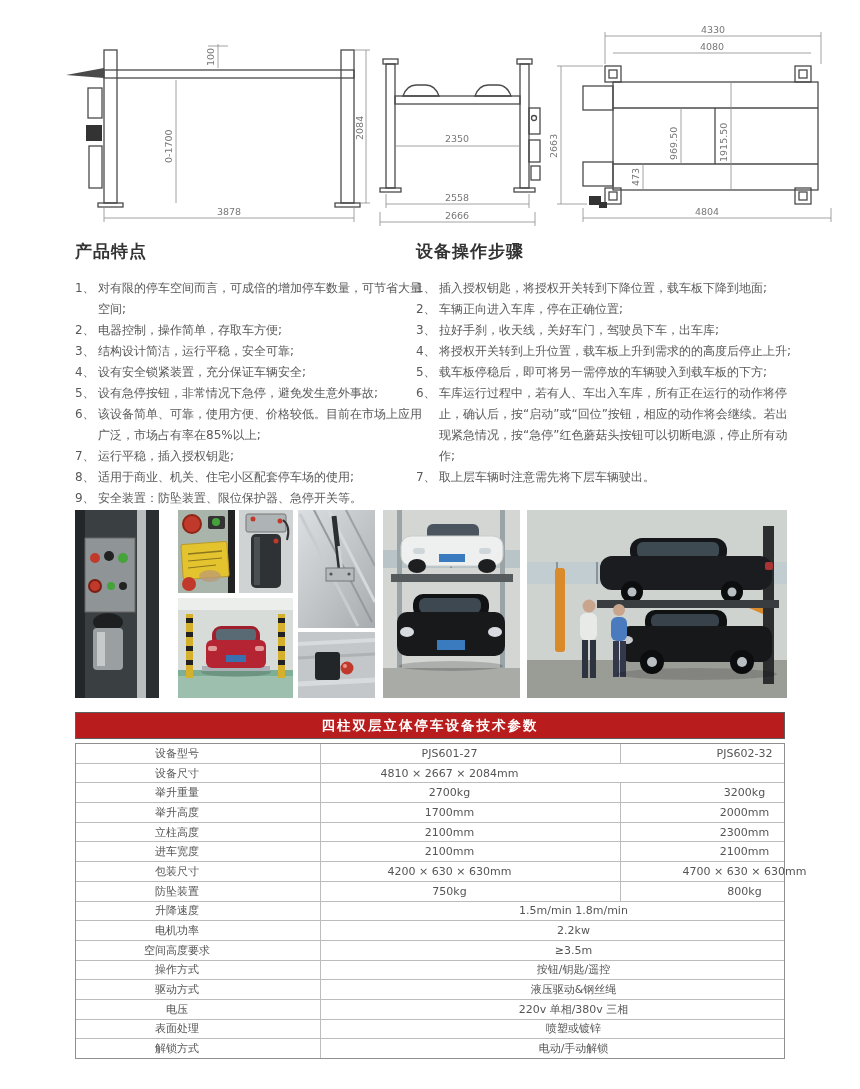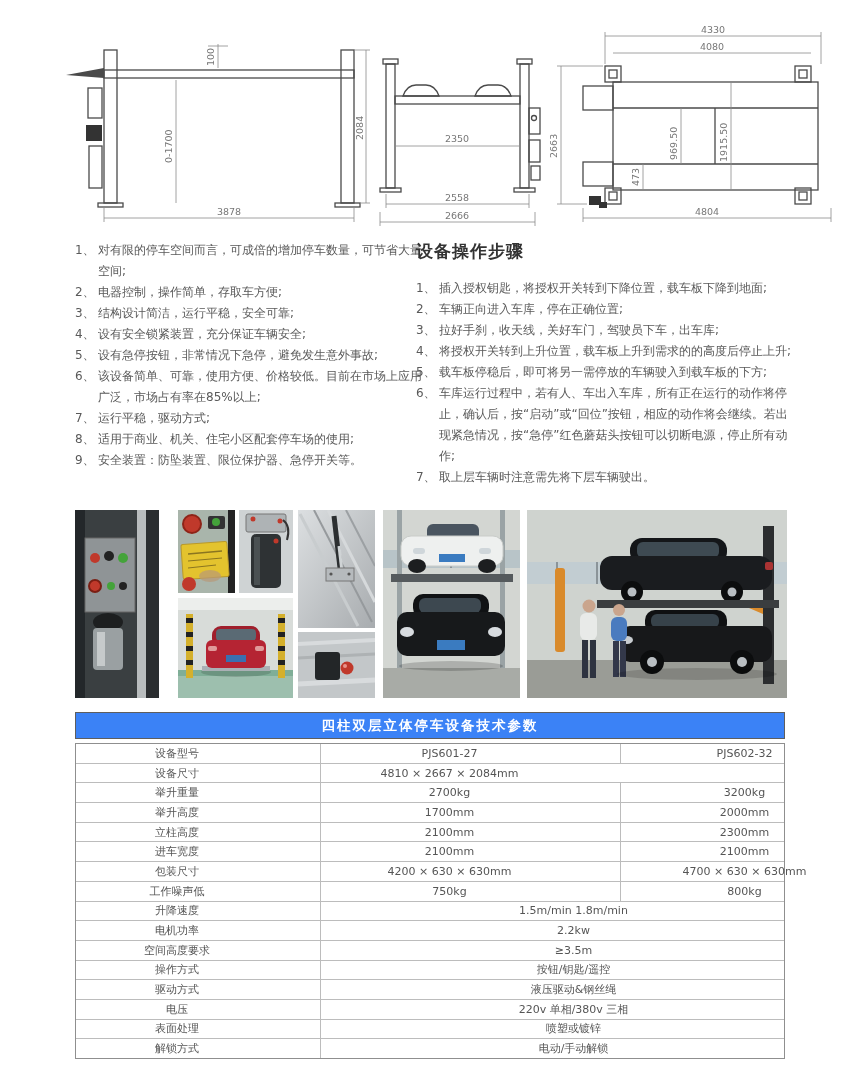--- a/index.html
+++ b/index.html
@@ -23,21 +23,21 @@
   .sec-title{font-size:17px;font-weight:bold;color:#333;letter-spacing:1px;margin:0 0 15px 0;}
   .li{display:flex;font-size:12px;color:#595959;line-height:21px;}
   .li .num{flex:0 0 23px;}
   .li .txt{flex:1;}
 
   
   .photo{position:absolute;display:block;}
 
   
   .spec{position:absolute;left:75px;top:712px;width:710px;}
-  .spec-header{box-sizing:border-box;height:27px;background:#3b82f6;border:1px solid #5e5e5e;
+  .spec-header{box-sizing:border-box;height:27px;background:#b91c1c;border:1px solid #5e5e5e;
                color:#fff;font-size:13.5px;font-weight:bold;letter-spacing:2px;
                display:flex;align-items:center;justify-content:center;}
   .spec-body{box-sizing:border-box;margin-top:4px;border:1px solid #8f8f8f;}
   .trow{display:grid;grid-template-columns:202px 258px 248px;height:18.7px;gap:42px;}
   .trow.span{grid-template-columns:202px 506px;}
   .trow + .trow{border-top:1px solid #bcbcbc;}
   .tc{display:flex;align-items:center;justify-content:center;font-size:11px;color:#555;
       white-space:nowrap;overflow:hidden;}
   .tc + .tc{border-left:1px solid #bcbcbc;text-align:right;}
 </style>
@@ -138,20 +138,21 @@
     <text class="dimtxt" transform="rotate(-90 184 142)" x="184" y="142" text-anchor="start">1915.50</text>
     <line class="dim" x1="100" y1="144" x2="100" y2="170"></line>
     <text class="dimtxt" transform="rotate(-90 96 166)" x="96" y="166" text-anchor="start">473</text>
     <line class="dim" x1="40" y1="198" x2="288" y2="198"></line>
     <line class="dim" x1="40" y1="188" x2="40" y2="202"></line>
     <line class="dim" x1="288" y1="188" x2="288" y2="202"></line>
     <text class="dimtxt" x="164" y="195" text-anchor="middle">4804</text>
   </svg>
 
   <div class="col col-left">
+    <h2 class="sec-title">产品特点</h2>
     <div class="li">
         <span class="num">1、</span>
         <span class="txt">对有限的停车空间而言，可成倍的增加停车数量，可节省大量空间;</span>
       </div>
     <div class="li">
         <span class="num">2、</span>
         <span class="txt">电器控制，操作简单，存取车方便;</span>
       </div>
     <div class="li">
         <span class="num">3、</span>
@@ -164,21 +165,21 @@
     <div class="li">
         <span class="num">5、</span>
         <span class="txt">设有急停按钮，非常情况下急停，避免发生意外事故;</span>
       </div>
     <div class="li">
         <span class="num">6、</span>
         <span class="txt">该设备简单、可靠，使用方便、价格较低。目前在市场上应用广泛，市场占有率在85%以上;</span>
       </div>
     <div class="li">
         <span class="num">7、</span>
-        <span class="txt">运行平稳，驱动方式;</span>
+        <span class="txt">运行平稳，插入授权钥匙;</span>
       </div>
     <div class="li">
         <span class="num">8、</span>
         <span class="txt">适用于商业、机关、住宅小区配套停车场的使用;</span>
       </div>
     <div class="li">
         <span class="num">9、</span>
         <span class="txt">安全装置：防坠装置、限位保护器、急停开关等。</span>
       </div>
   </div>
@@ -417,21 +418,21 @@
           <div class="tc">进车宽度</div>
           <div class="tc">2100mm</div>
           <div class="tc">2100mm</div>
         </div>
       <div class="trow">
           <div class="tc">包装尺寸</div>
           <div class="tc">4200 × 630 × 630mm</div>
           <div class="tc">4700 × 630 × 630mm</div>
         </div>
       <div class="trow">
-          <div class="tc">工作噪声低</div>
+          <div class="tc">防坠装置</div>
           <div class="tc">750kg</div>
           <div class="tc">800kg</div>
         </div>
       <div class="trow span">
           <div class="tc">升降速度</div>
           <div class="tc">1.5m/min  1.8m/min</div>
         </div>
       <div class="trow span">
           <div class="tc">电机功率</div>
           <div class="tc">2.2kw</div>

